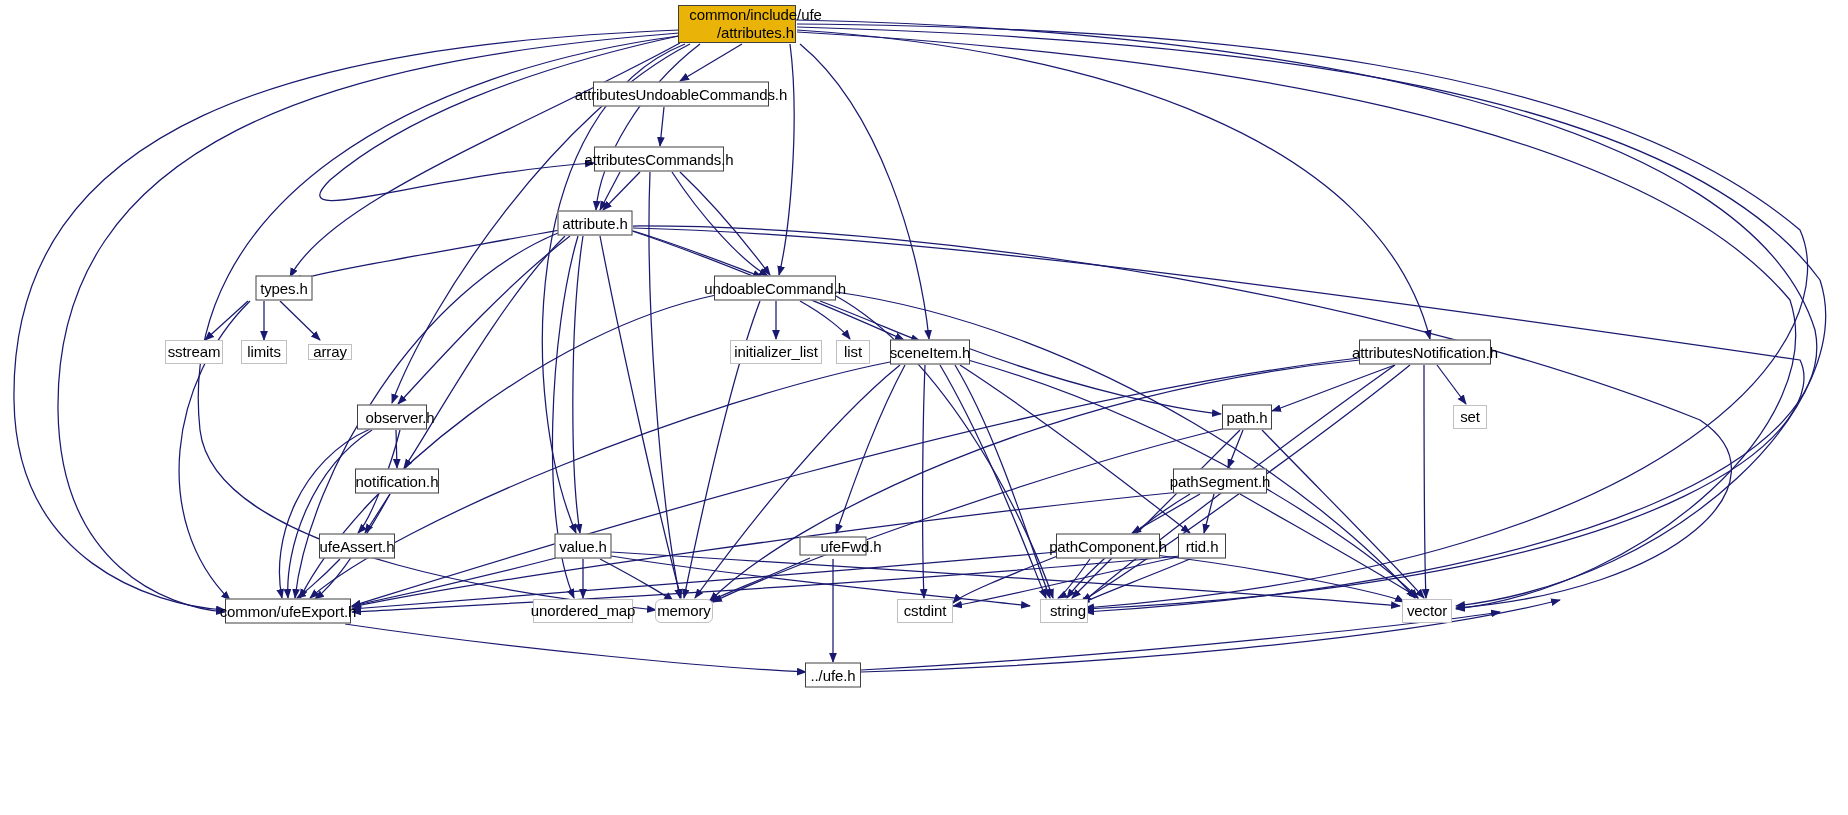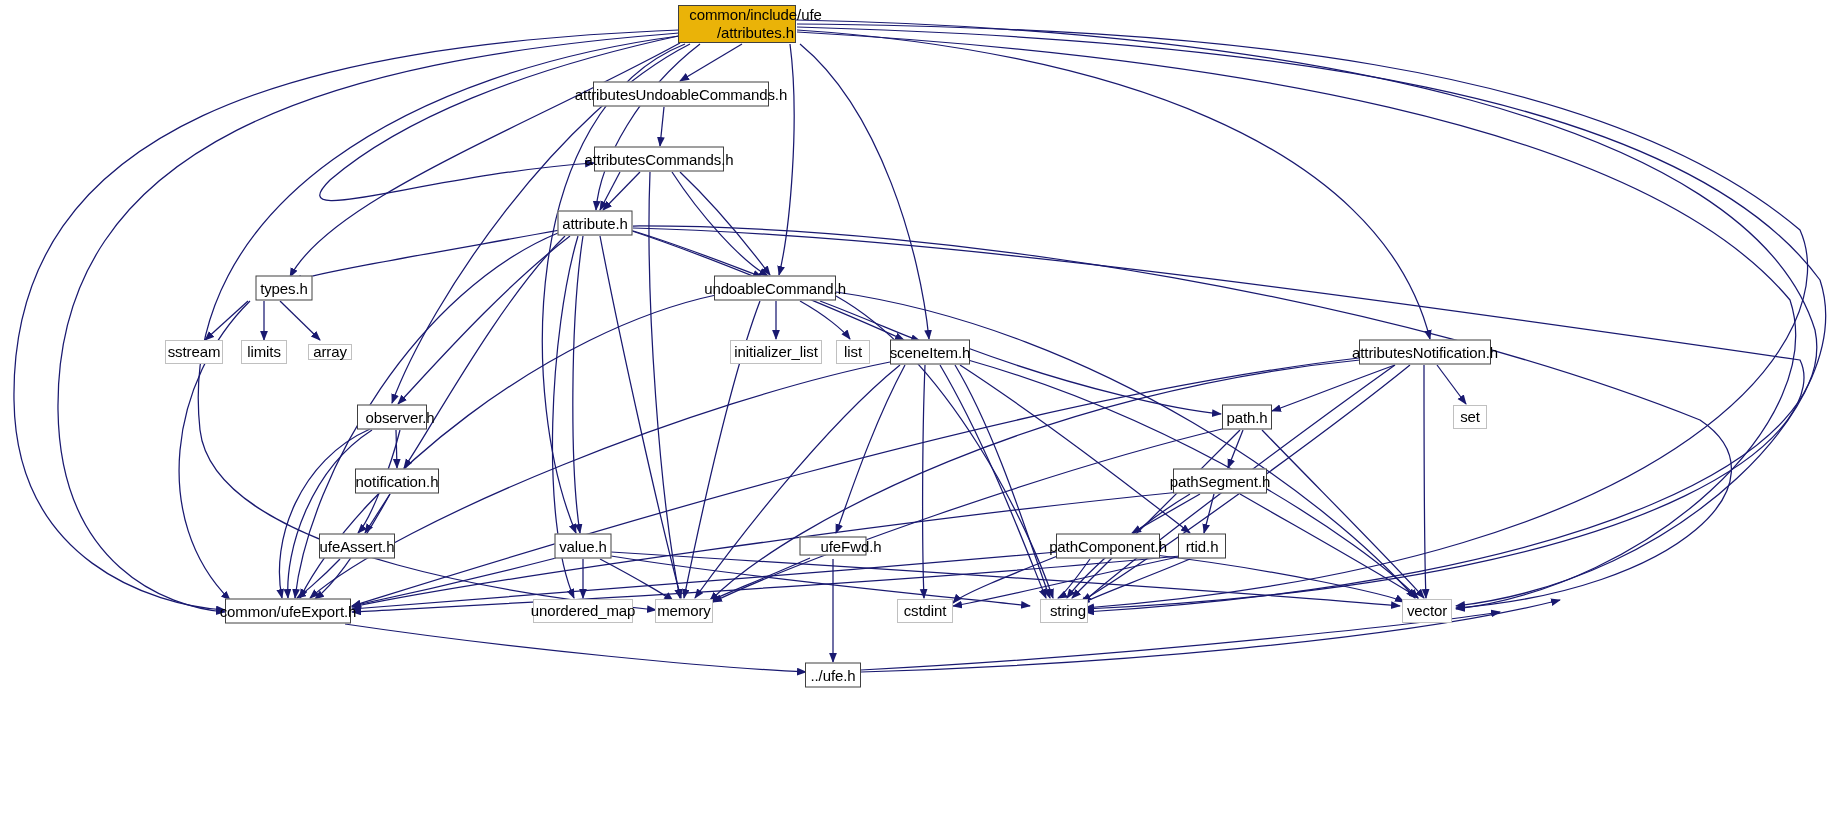--- a/index.html
+++ b/index.html
@@ -185,19 +185,19 @@
       <div class="node sys" style="left: 1470px; top: 417px; width: 34px; height: 24px;"><span class="node-label">set</span></div>
       <div class="node hdr" style="left: 397px; top: 481px; width: 84px; height: 25px;"><span class="node-label">notification.h</span></div>
       <div class="node hdr" style="left: 1220px; top: 481px; width: 94px; height: 25px;"><span class="node-label">pathSegment.h</span></div>
       <div class="node hdr" style="left: 357px; top: 546px; width: 76px; height: 25px;"><span class="node-label">ufeAssert.h</span></div>
       <div class="node hdr" style="left: 583px; top: 546px; width: 57px; height: 25px;"><span class="node-label">value.h</span></div>
       <div class="node hdr" style="left: 833px; top: 546px; width: 67px; height: 19px; padding-left: 36px;"><span class="node-label">ufeFwd.h</span></div>
       <div class="node hdr" style="left: 1108px; top: 546px; width: 104px; height: 25px;"><span class="node-label">pathComponent.h</span></div>
       <div class="node hdr" style="left: 1202px; top: 546px; width: 48px; height: 25px;"><span class="node-label">rtid.h</span></div>
       <div class="node hdr" style="left: 288px; top: 611px; width: 126px; height: 25px;"><span class="node-label">common/ufeExport.h</span></div>
       <div class="node sys" style="left: 583px; top: 611px; width: 100px; height: 24px;"><span class="node-label">unordered_map</span></div>
-      <div class="node sys" style="left: 684px; top: 611px; width: 58px; height: 24px;"><span class="node-label">memory</span></div>
+      <div class="node sys" style="left: 684px; top: 611px; width: 58px; height: 24px; border-radius: 6px;"><span class="node-label">memory</span></div>
       <div class="node sys" style="left: 925px; top: 611px; width: 56px; height: 24px;"><span class="node-label">cstdint</span></div>
       <div class="node sys" style="left: 1064px; top: 611px; width: 48px; height: 24px; padding-left: 8px;"><span class="node-label">string</span></div>
       <div class="node sys" style="left: 1427px; top: 611px; width: 50px; height: 24px;"><span class="node-label">vector</span></div>
       <div class="node hdr" style="left: 833px; top: 675px; width: 56px; height: 25px;"><span class="node-label">../ufe.h</span></div>
     </div>
 </div>
 
 </body></html>

